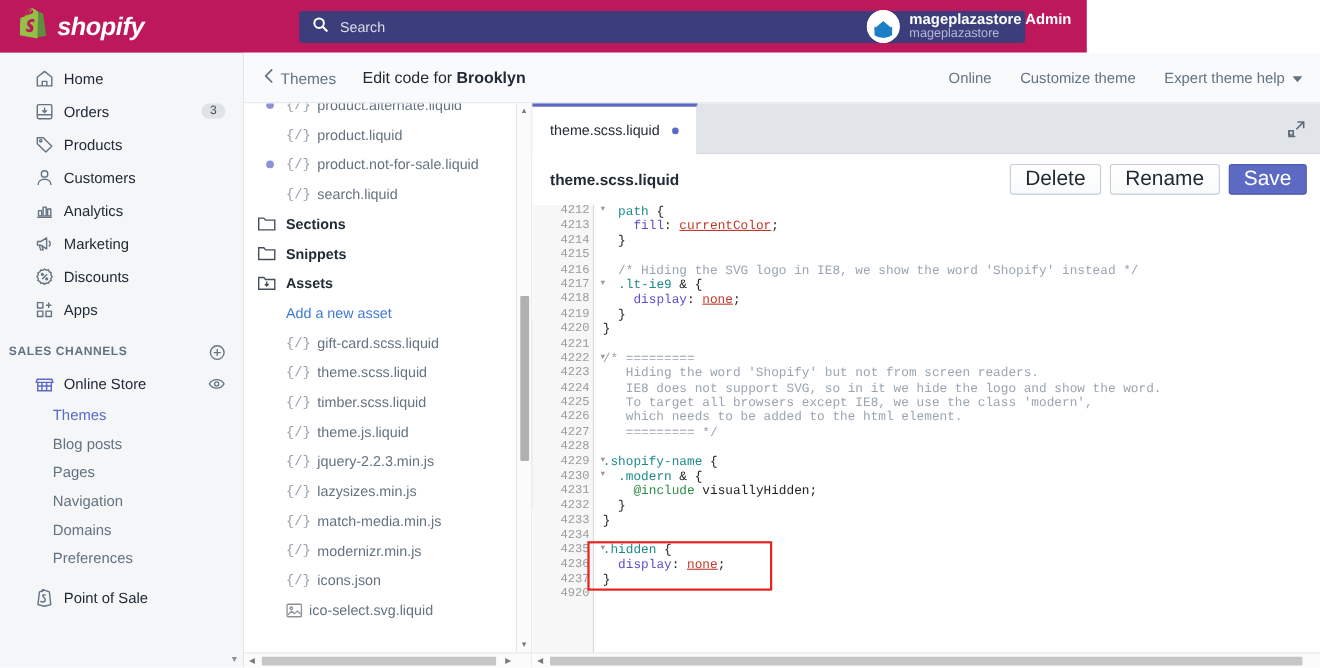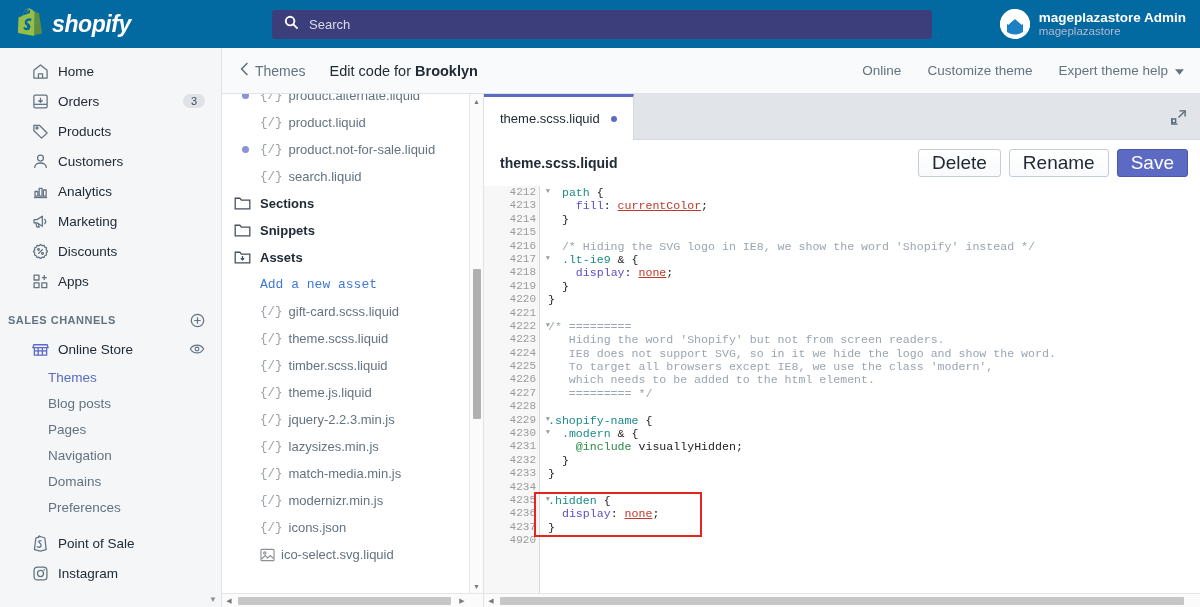--- a/index.html
+++ b/index.html
@@ -5,22 +5,22 @@
   * { box-sizing: border-box; margin: 0; padding: 0; }
   html, body {
     width: 1200px; height: 607px;
     font-family: "Liberation Sans", sans-serif;
     background: #fff; overflow: hidden;
   }
   #app { position: relative; width: 1200px; height: 607px; }
 
   
   .topbar {
-    position: absolute; top: 0; left: 0; width: 1200px; height: 48px;
-    background: #0369a1; display: flex; align-items: center;
+    position: absolute; top: 0; left: 0; width: 988px; height: 48px;
+    background: #be185d; display: flex; align-items: center;
   }
   .brand { display: flex; align-items: center; margin-left: 18px; width: 240px; }
   .brand-word {
     color: #fff; font-size: 23px; font-weight: bold;
     font-style: italic; letter-spacing: -0.4px; margin-left: 8px;
   }
   .searchbar {
     position: absolute; left: 272px; top: 10px; width: 660px; height: 29px;
     background: #3b3e7a; border-radius: 3px;
     display: flex; align-items: center; padding-left: 12px;
@@ -88,21 +88,21 @@
     position: absolute; left: 0; top: 46px; width: 262px; bottom: 0;
     background: #fff; border-right: 1px solid #dfe3e8; overflow: hidden;
   }
   .ft-rows { position: absolute; left: 0; top: 0; right: 14px; bottom: 14px; overflow: hidden; }
   .ft-row {
     display: flex; align-items: center; height: 27px;
     padding-left: 12px; font-size: 13px; color: #637381; white-space: nowrap; position: relative;
   }
   .ft-row.file { padding-left: 38px; }
   .ft-row.folder { padding-left: 12px; color: #212b36; font-weight: bold; font-size: 13px; }
-  .ft-row.link { padding-left: 38px; color: #3f79d4; font-family: Liberation Mono, monospace; }
+  .ft-row.link { padding-left: 38px; color: #3f79d4; }
   .ft-dot {
     position: absolute; left: 20px; width: 7px; height: 7px;
     border-radius: 50%; background: #8b92d6;
   }
   .code-ico { color: #9aa0a8; font-size: 12.5px; margin-right: 6px; font-family: "Liberation Mono", monospace;}
   .folder-ico { margin-right: 9px; display: flex; color:#454f5b; }
 
   
   .vscroll {
     position: absolute; right: 0; top: 0; bottom: 14px; width: 14px;
@@ -350,30 +350,20 @@
     <div id="channels-list">
         <div class="nav-item">
           <span class="ico">
             <svg width="17" height="18" viewBox="0 0 18 19" fill="none" stroke="#637381" stroke-width="1.35" stroke-linejoin="round">
               <path d="M4.1 4.2L8.8 2.6l4.8 1.6 1.4 12.3-6.2 1.6-6.2-1.6z"></path>
               <path d="M6.5 4.6c0-1.6.8-2.6 2-2.6"></path>
               <path d="M10.1 7.4s-.8-.4-1.6-.4c-1 0-1.3.6-1.3 1 0 1.3 2.4 1.6 2.4 3.6 0 1.5-.9 2.4-2.2 2.4-1.5 0-2.3-.9-2.3-.9"></path>
             </svg>
           </span>
           <span>Point of Sale</span>
-        </div>
-        <div class="nav-item">
-          <span class="ico">
-            <svg width="17" height="17" viewBox="0 0 18 18" fill="none" stroke="#637381" stroke-width="1.35" stroke-linejoin="round">
-              <rect x="2.2" y="2.2" width="13.6" height="13.6" rx="3.4"></rect>
-              <circle cx="9" cy="9" r="3.2"></circle>
-              <circle cx="12.9" cy="5.1" r=".85" fill="#637381" stroke="none"></circle>
-            </svg>
-          </span>
-          <span>Instagram</span>
         </div>
       </div>
 
     <span class="sb-scroll-arrow">▼</span>
   </div>
 
   <div class="content">
 
     <div class="page-toolbar">
       <div class="back-link">

